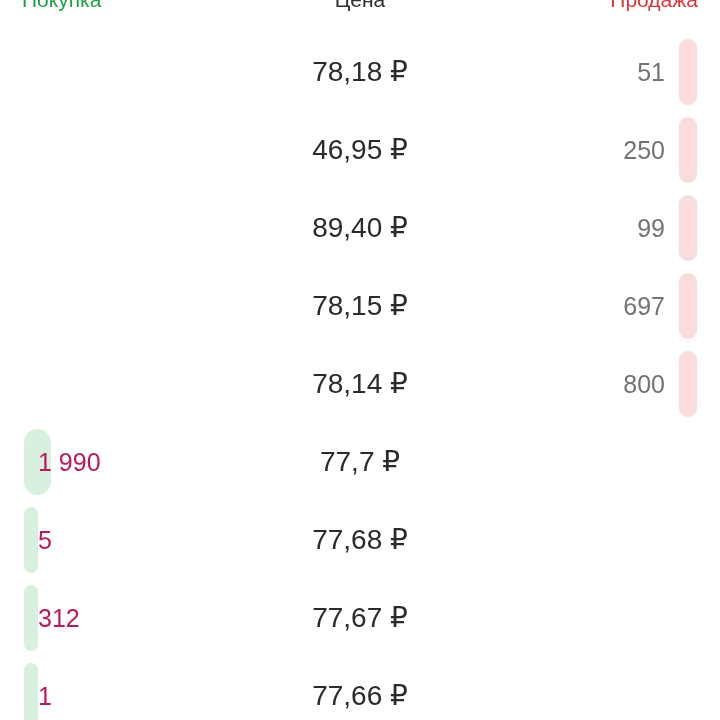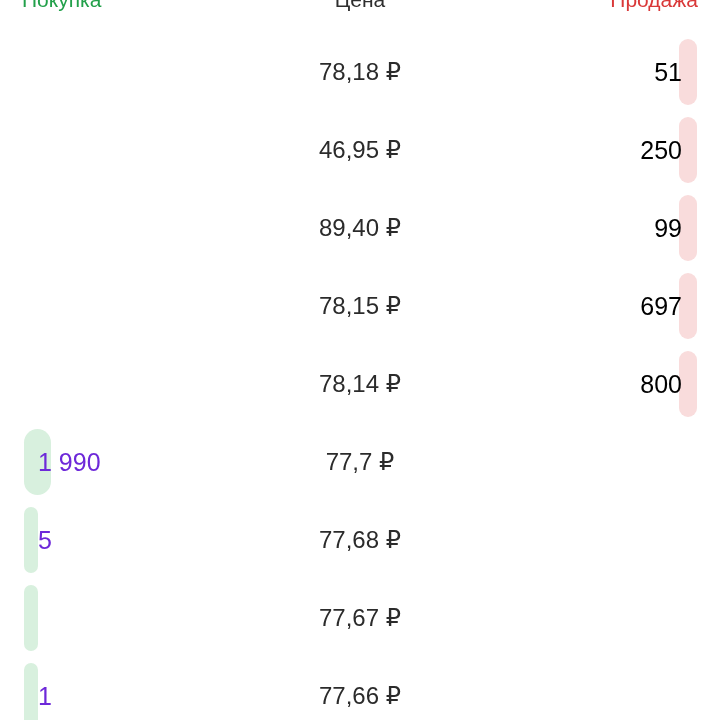--- a/index.html
+++ b/index.html
@@ -79,40 +79,40 @@
   
   .qty {
     position: absolute;
     top: 0;
     height: 78px;
     line-height: 78px;
     font-size: 25px;
     white-space: nowrap;
   }
   .qty-sell {
-    right: 38px;
-    color: #000000;
+    right: 55px;
+    color: #737373;
     text-align: right;
   }
   .qty-buy {
     left: 38px;
-    color: #6d28d9;
+    color: #be185d;
     text-align: left;
   }
 
   
   .price {
     position: absolute;
     top: 0;
     left: 0;
     width: 720px;
     height: 78px;
     line-height: 78px;
     text-align: center;
-    font-size: 24px;
+    font-size: 28px;
     color: #2b2b2b;
     white-space: nowrap;
   }
 </style>
 </head>
 <body>
 
 <div id="orderbook">
 
   <div class="header-row">
@@ -152,20 +152,21 @@
         <div class="qty qty-buy">1 990</div>
         <div class="price">77,7 ₽</div>
       </div>
       <div class="row" style="top: 501px;">
         <div class="bar bar-buy" style="width: 14px;"></div>
         <div class="qty qty-buy">5</div>
         <div class="price">77,68 ₽</div>
       </div>
       <div class="row" style="top: 579px;">
         <div class="bar bar-buy" style="width: 14px;"></div>
+        <div class="qty qty-buy">312</div>
         <div class="price">77,67 ₽</div>
       </div>
       <div class="row" style="top: 657px;">
         <div class="bar bar-buy" style="width: 14px;"></div>
         <div class="qty qty-buy">1</div>
         <div class="price">77,66 ₽</div>
       </div>
     </div>
 
 </div>

